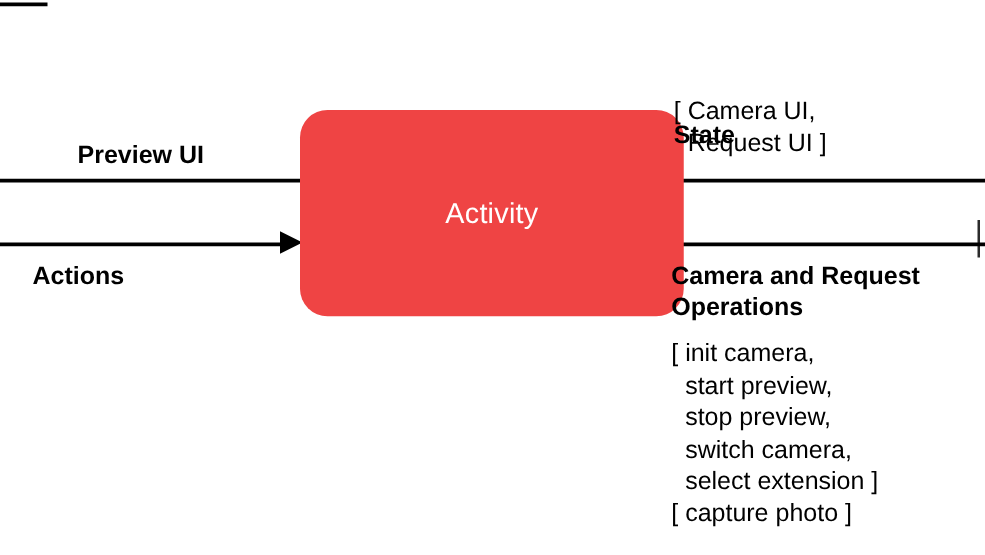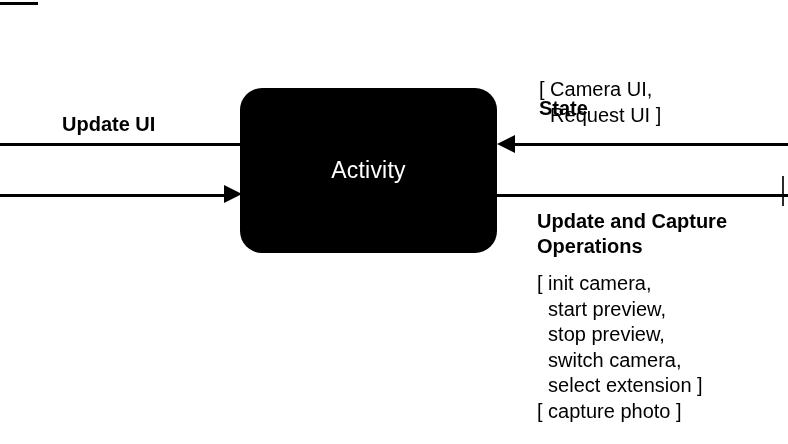--- a/index.html
+++ b/index.html
@@ -33,23 +33,23 @@
     width: 2px;
     height: 30px;
     background: #2b2b2b;
   }
 
   
   .activity-box {
     position: absolute;
     left: 240px;
     top: 88px;
-    width: 257px;
+    width: 307px;
     height: 165px;
-    background: #000000;
+    background: #ef4444;
     border-radius: 22px;
   }
   .activity-label {
     position: absolute;
     left: 0;
     top: 0;
     width: 100%;
     height: 100%;
     display: flex;
     align-items: center;
@@ -126,28 +126,29 @@
 
   <div class="line line-state"></div>
   <div class="arrow-left arrow-state-in"></div>
 
   <div class="line line-operations"></div>
 
   <div class="activity-box">
     <div class="activity-label">Activity</div>
   </div>
 
-  <div class="edge-title t-update-ui">Update UI</div>
+  <div class="edge-title t-update-ui">Preview UI</div>
 
   <div class="edge-title t-state">State</div>
   <div class="edge-body b-state">[ Camera UI,
   Request UI ]</div>
 
+  <div class="edge-title t-actions">Actions</div>
 
-  <div class="edge-title t-operations">Update and Capture
+  <div class="edge-title t-operations">Camera and Request
 Operations</div>
   <div class="edge-body b-operations">[ init camera,
   start preview,
   stop preview,
   switch camera,
   select extension ]
 [ capture photo ]</div>
 
 </div>
 

